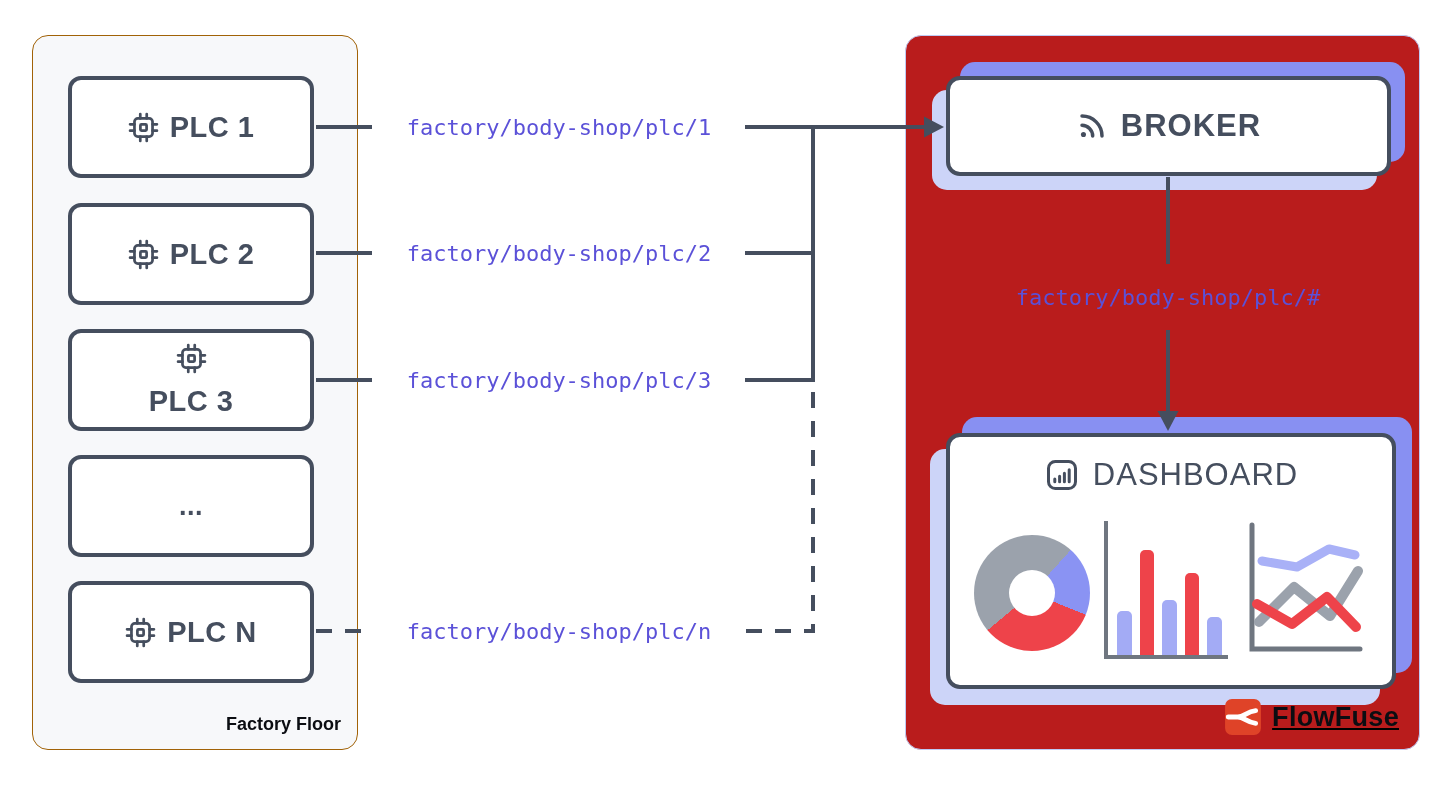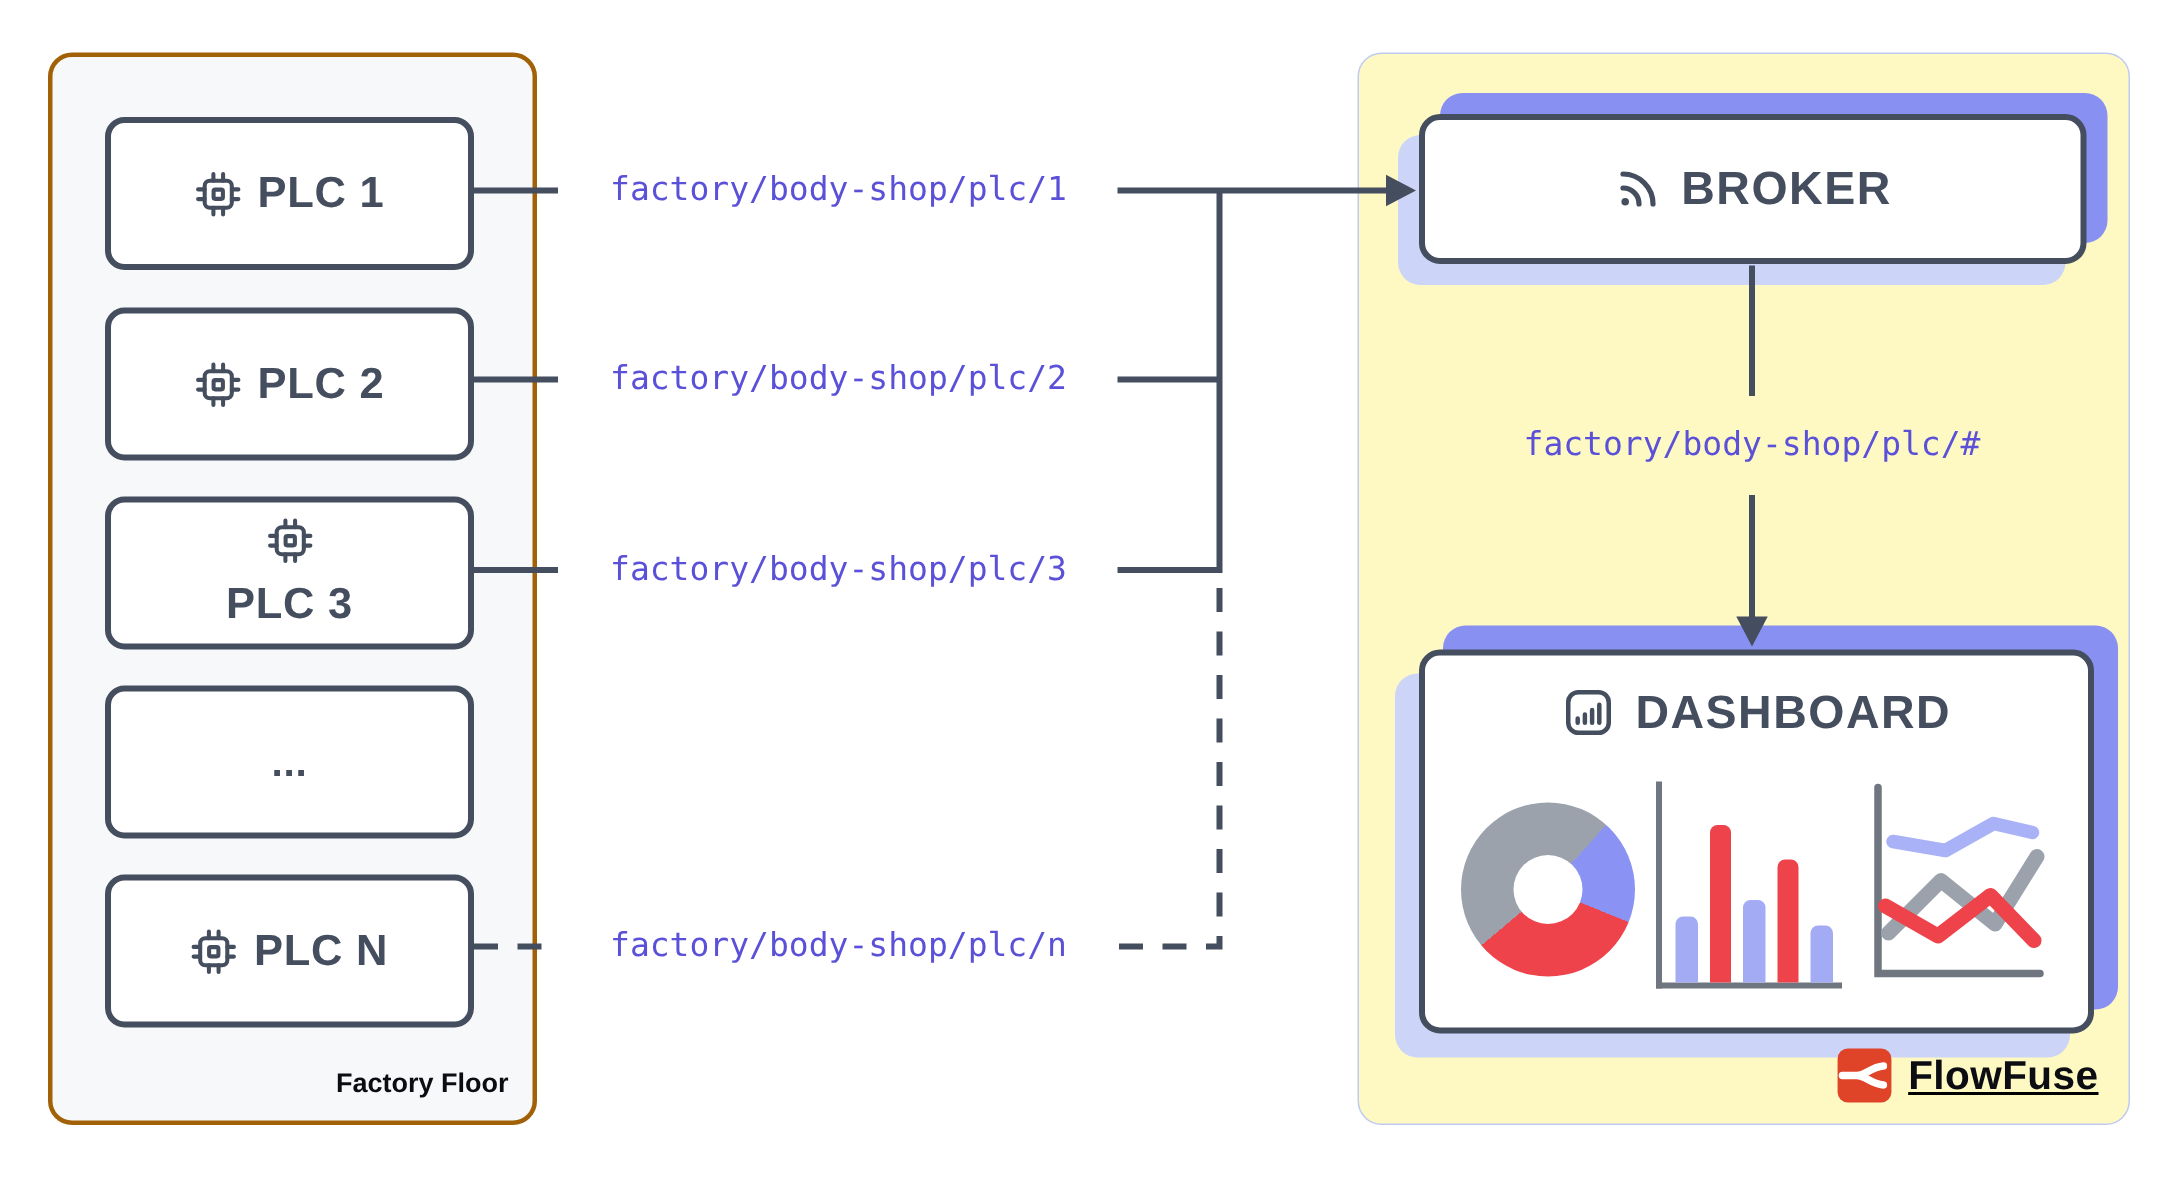--- a/index.html
+++ b/index.html
@@ -1,23 +1,23 @@
 <!DOCTYPE html>
 <html><head>
 <meta charset="utf-8">
 <style>
   html,body{margin:0;padding:0;background:#ffffff;}
   body{font-family:"Liberation Sans",sans-serif;}
   .stage{position:relative;width:1452px;height:786px;background:#ffffff;overflow:hidden;}
 
   
   .panel-left{position:absolute;left:32px;top:35px;width:326px;height:715px;
-    background:#f7f8fa;border:3px solid #a16207;border-radius:16px;box-sizing:border-box;}
+    background:#f7f8fa;border:1px solid #a16207;border-radius:16px;box-sizing:border-box;}
   .panel-right{position:absolute;left:905px;top:35px;width:515px;height:715px;
-    background:#fef9c3;border:1.5px solid #bfcaf3;border-radius:16px;box-sizing:border-box;}
+    background:#b91c1c;border:1.5px solid #bfcaf3;border-radius:16px;box-sizing:border-box;}
 
   
   .plc-box{position:absolute;left:35px;width:246px;height:102px;background:#ffffff;
     border:4px solid #454e5e;border-radius:13px;box-sizing:border-box;
     display:flex;align-items:center;justify-content:center;gap:11px;
     color:#454e5e;font-weight:bold;font-size:29px;}
   .plc-box .lbl{letter-spacing:0.5px;}
   .plc-ellipsis{font-size:27px;letter-spacing:3px;}
   .panel-caption{position:absolute;right:16px;bottom:14px;color:#0b0d12;
     font-weight:bold;font-size:18px;}
@@ -30,21 +30,21 @@
   .node-box{position:relative;width:100%;height:100%;background:#ffffff;
     border:4px solid #454e5e;border-radius:14px;box-sizing:border-box;}
   .broker-wrap{left:40px;top:40px;width:445px;height:100px;}
   .broker-wrap .node-box{display:flex;align-items:center;justify-content:center;gap:13px;
     color:#454e5e;font-weight:bold;font-size:31px;letter-spacing:1px;}
   .dash-wrap{left:40px;top:397px;width:450px;height:256px;}
   .dash-wrap .accent.indigo{left:16px;top:-16px;}
   .dash-wrap .accent.lavender{left:-16px;top:16px;}
   .dash-box{display:flex;flex-direction:column;}
   .dash-title{display:flex;align-items:center;justify-content:center;gap:13px;
-    margin-top:20px;color:#454e5e;font-weight:bold;font-size:31px;letter-spacing:1px;}
+    margin-top:20px;color:#454e5e;font-weight:normal;font-size:31px;letter-spacing:1px;}
   .dash-charts{flex:1;display:flex;align-items:flex-end;justify-content:space-between;
     padding:0 26px 26px 24px;}
 
   
   .donut{position:relative;width:116px;height:116px;border-radius:50%;margin-bottom:8px;}
   .donut .hole{position:absolute;left:50%;top:50%;width:46px;height:46px;margin:-23px 0 0 -23px;
     background:#ffffff;border-radius:50%;}
   .barchart{position:relative;width:124px;height:138px;
     border-left:4px solid #6f7680;border-bottom:4px solid #6f7680;box-sizing:border-box;
     display:flex;align-items:flex-end;gap:8px;padding:0 6px 0 9px;}

